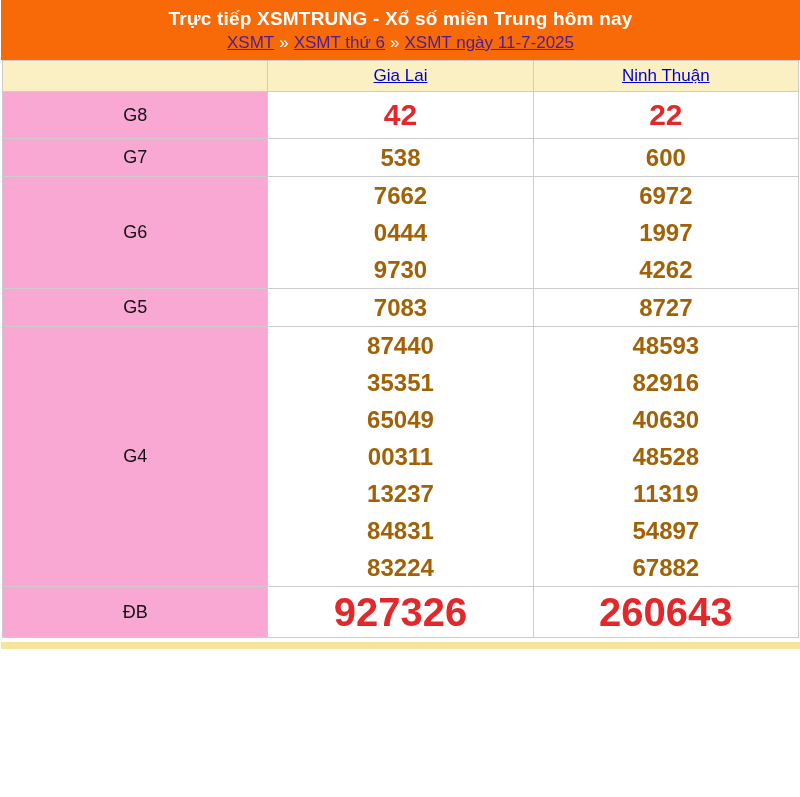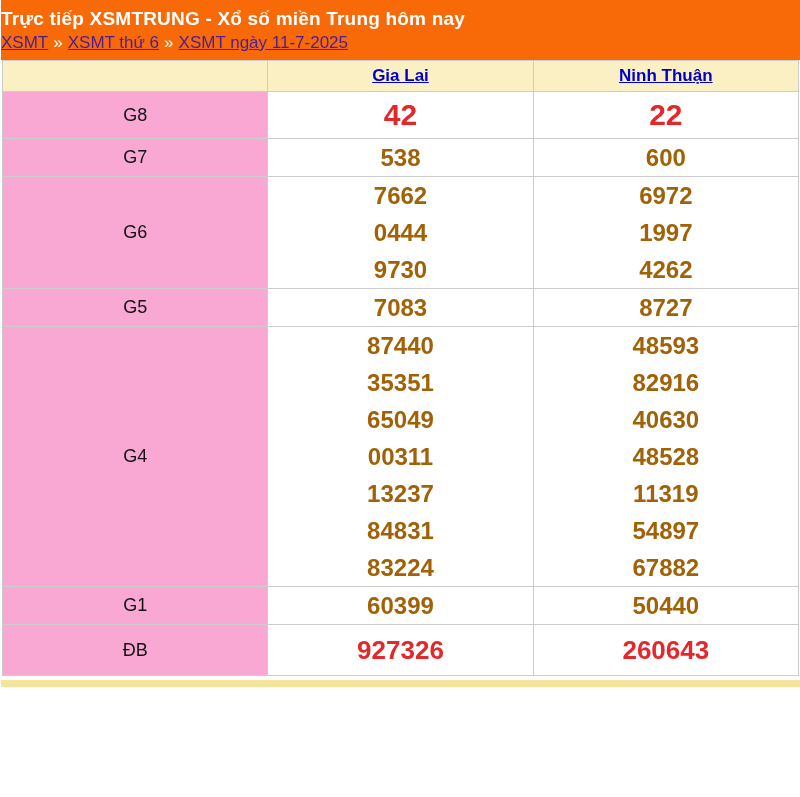--- a/index.html
+++ b/index.html
@@ -12,20 +12,21 @@
     width: 800px;
     height: 797px;
     position: relative;
     background: #ffffff;
     overflow: hidden;
   }
   
   .banner {
     background: #f86a07;
     height: 60px;
+    text-align: center;
     padding-top: 7px;
     box-sizing: border-box;
     margin-left: 1px;
   }
   .banner-title {
     color: #ffffff;
     font-weight: bold;
     font-size: 19px;
     line-height: 24px;
     letter-spacing: 0.2px;
@@ -58,21 +59,21 @@
   }
   table.results thead th {
     background: #fbf0c4;
     height: 30px;
     font-size: 17px;
     text-align: center;
     vertical-align: middle;
   }
   table.results thead th a {
     color: #0000cc;
-    font-weight: bold;
+    font-weight: normal;
     text-decoration: underline;
     cursor: pointer;
   }
   td.label-cell {
     width: 77px;
     text-align: center;
     vertical-align: middle;
     font-size: 18px;
     color: #111111;
     background: #f9a8d4;
@@ -90,21 +91,21 @@
     text-align: center;
   }
   tr.size-large .num {
     color: #e2282b;
     font-size: 30px;
     line-height: 46px;
     text-align: center;
   }
   tr.size-xlarge .num {
     color: #e2282b;
-    font-size: 26px;
+    font-size: 40px;
     line-height: 50px;
   }
   
   .bottom-strip {
     height: 7px;
     background: #f7e49c;
     margin-top: 4px;
     margin-left: 1px;
   }
 </style>
@@ -185,29 +186,20 @@
           <td class="nums-cell">
             <div class="num">48593</div>
             <div class="num">82916</div>
             <div class="num">40630</div>
             <div class="num">48528</div>
             <div class="num">11319</div>
             <div class="num">54897</div>
             <div class="num">67882</div>
           </td>
         </tr>
-        <tr class="size-normal">
-          <td class="label-cell">G1</td>
-          <td class="nums-cell">
-            <div class="num">60399</div>
-          </td>
-          <td class="nums-cell">
-            <div class="num">50440</div>
-          </td>
-        </tr>
         <tr class="size-xlarge">
           <td class="label-cell">ĐB</td>
           <td class="nums-cell">
             <div class="num">927326</div>
           </td>
           <td class="nums-cell">
             <div class="num">260643</div>
           </td>
         </tr>
       </tbody>

